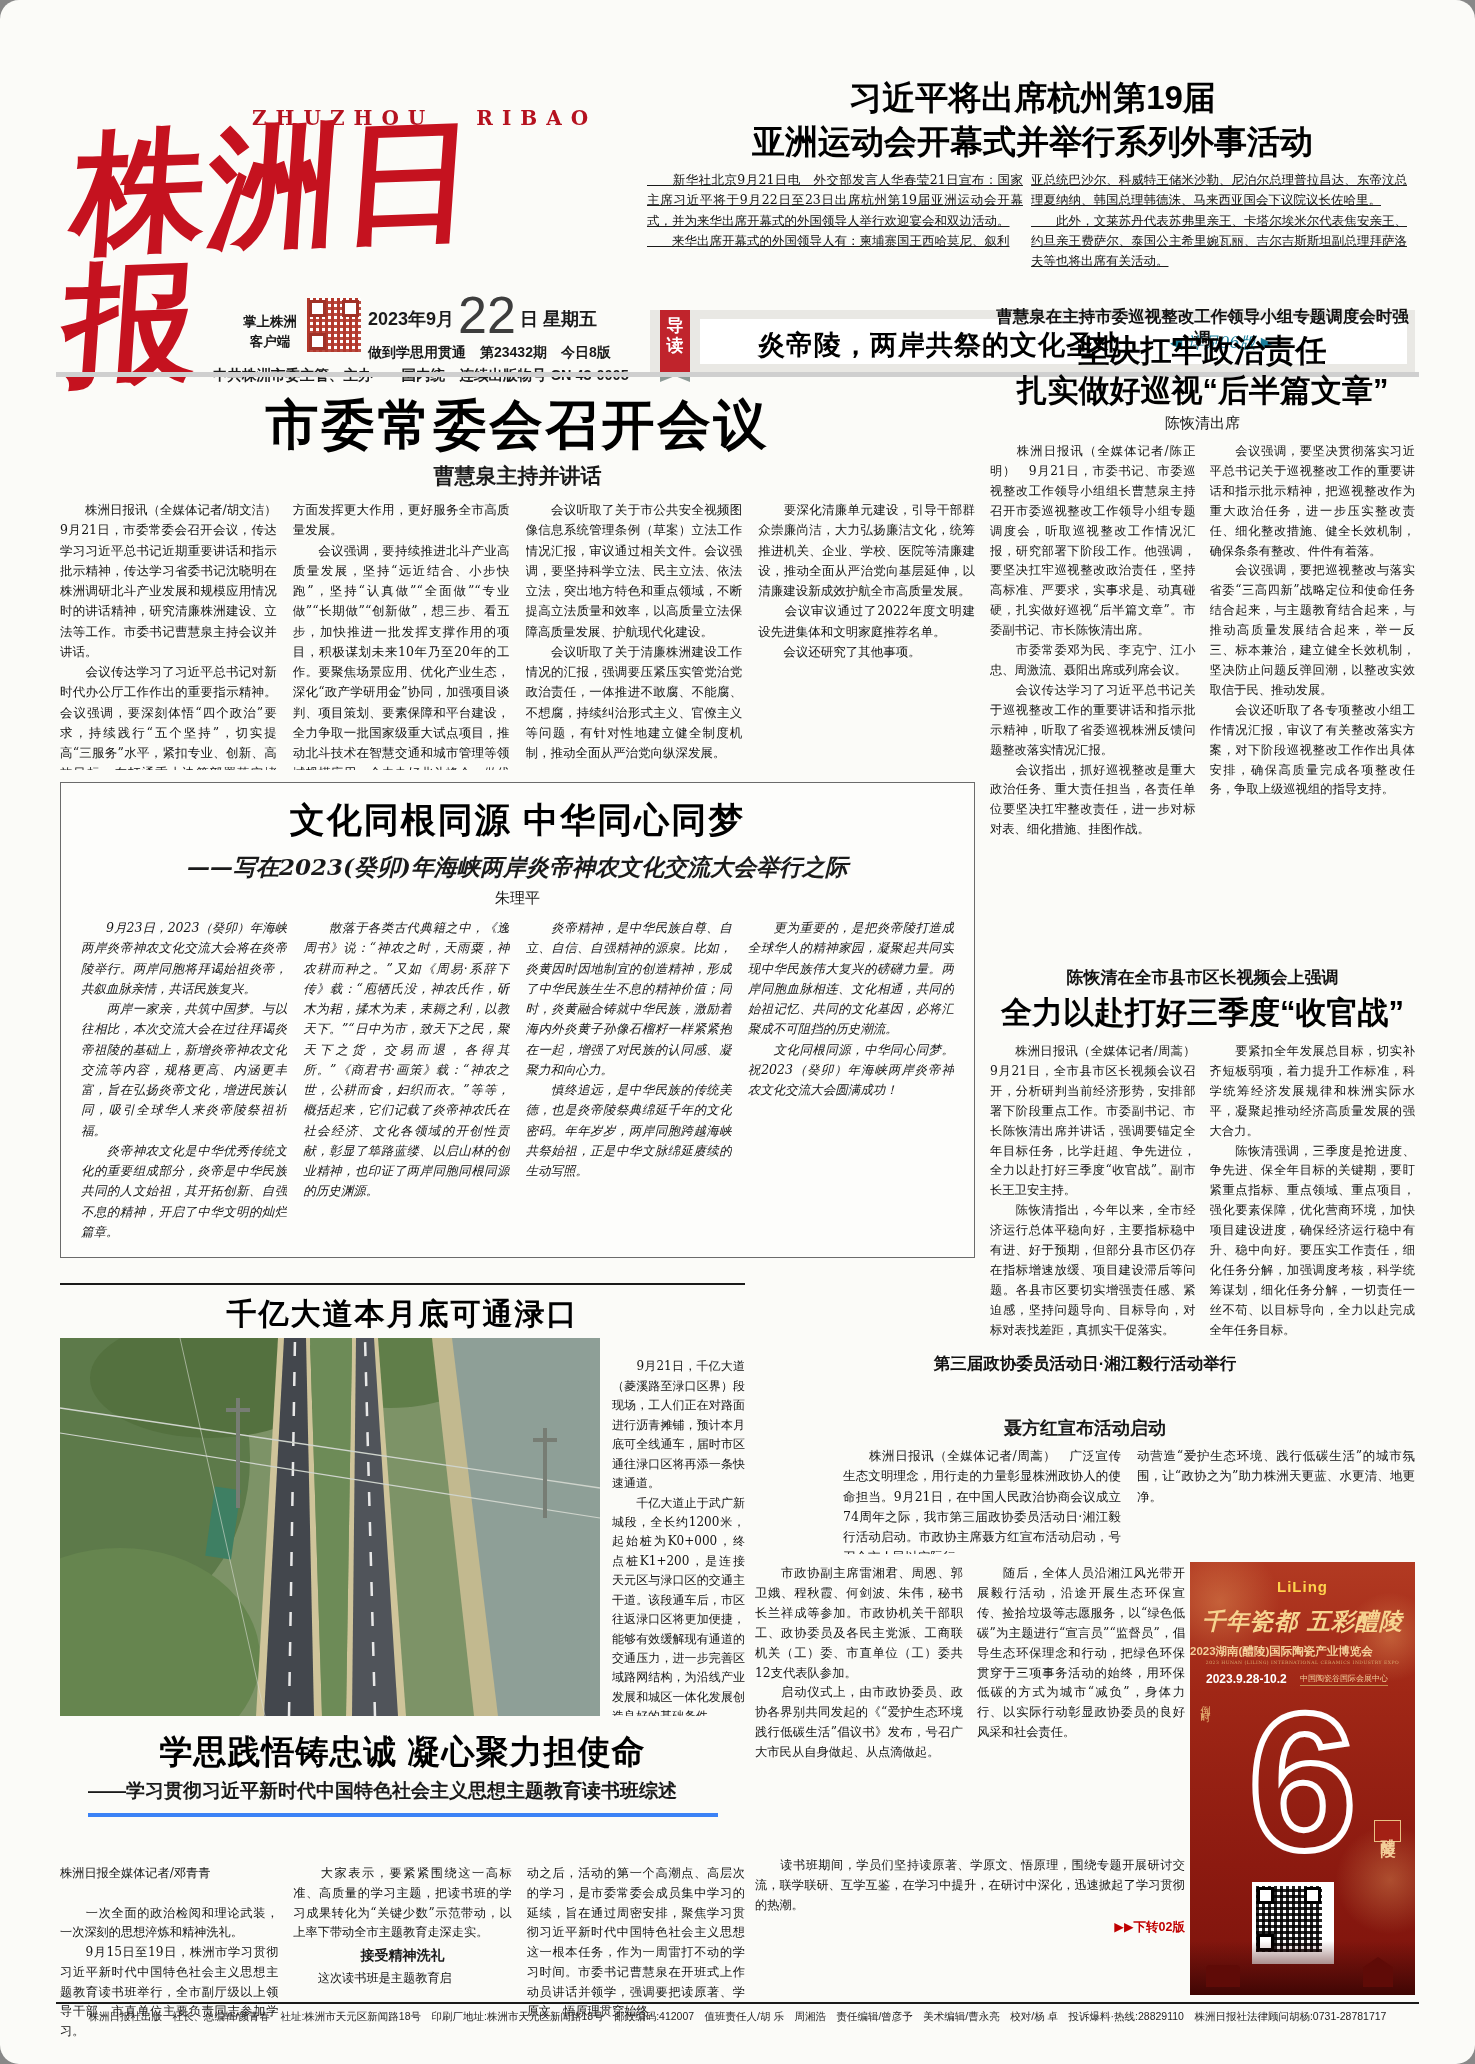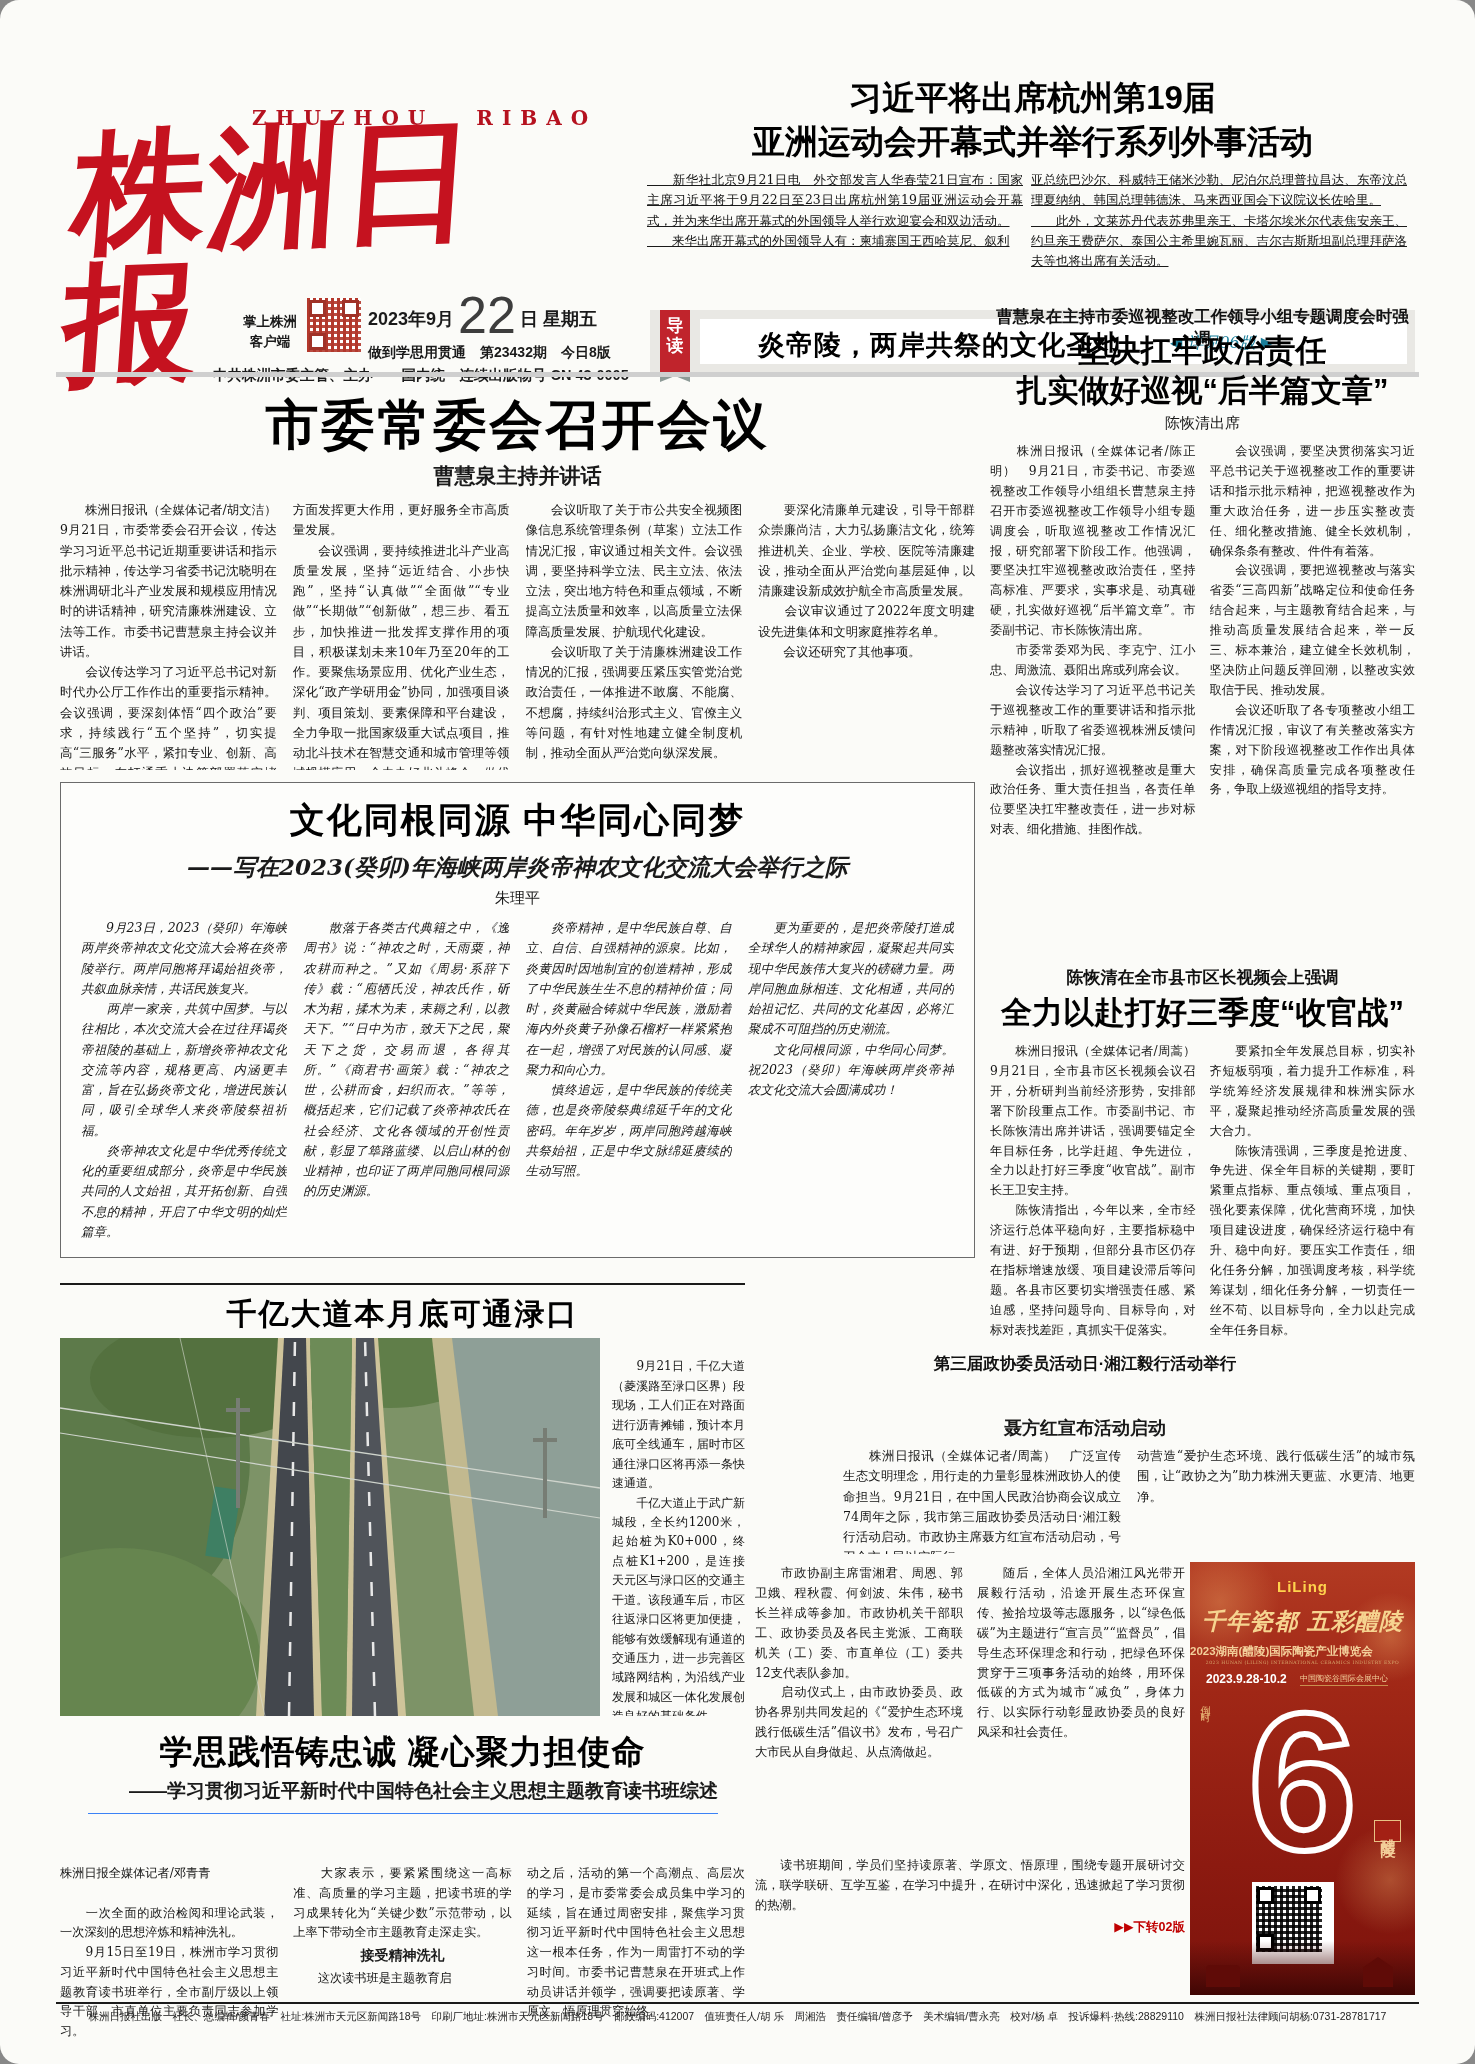--- a/index.html
+++ b/index.html
@@ -222,21 +222,21 @@
         <div class="finder" style="right:1px;top:1px;"></div>
         <div class="finder" style="left:1px;bottom:1px;"></div>
       </div>
     </div>
     <div class="skyline"></div>
     <div class="abs" style="left:16px;bottom:8px;width:34px;height:22px;background:#5f0b07;border-radius:4px 4px 0 0;"></div>
     <div class="abs" style="right:22px;bottom:8px;width:30px;height:30px;background:#5f0b07;clip-path:polygon(50% 0,100% 35%,100% 100%,0 100%,0 35%);"></div>
   </div>
 
   <div class="abs bighead" style="left:60px;top:1730px;width:685px;font-size:33px;letter-spacing:1px;">学思践悟铸忠诚  凝心聚力担使命</div>
-  <div class="abs sans" style="left:88px;top:1778px;width:630px;font-size:19px;font-weight:700;text-align:right;border-bottom:1px solid #3b82f6;padding-bottom:9px;">——学习贯彻习近平新时代中国特色社会主义思想主题教育读书班综述</div>
+  <div class="abs sans" style="left:88px;top:1778px;width:630px;font-size:19px;font-weight:700;text-align:left;border-bottom:4px solid #3b82f6;padding-bottom:9px;">——学习贯彻习近平新时代中国特色社会主义思想主题教育读书班综述</div>
   <div class="abs cols" style="left:60px;top:1864px;width:685px;height:176px;gap:15px;">
     <div class="col bodytext" style="font-size:12.2px;">株洲日报全媒体记者/邓青青
 
 　　一次全面的政治检阅和理论武装，一次深刻的思想淬炼和精神洗礼。
 　　9月15日至19日，株洲市学习贯彻习近平新时代中国特色社会主义思想主题教育读书班举行，全市副厅级以上领导干部、市直单位主要负责同志参加学习。</div>
     <div class="col">
       <div class="bodytext" style="font-size:12.2px;">　　大家表示，要紧紧围绕这一高标准、高质量的学习主题，把读书班的学习成果转化为“关键少数”示范带动，以上率下带动全市主题教育走深走实。</div>
       <div class="subhead-inline">接受精神洗礼</div>
       <div class="bodytext" style="font-size:12.2px;">　　这次读书班是主题教育启</div>
     </div>

